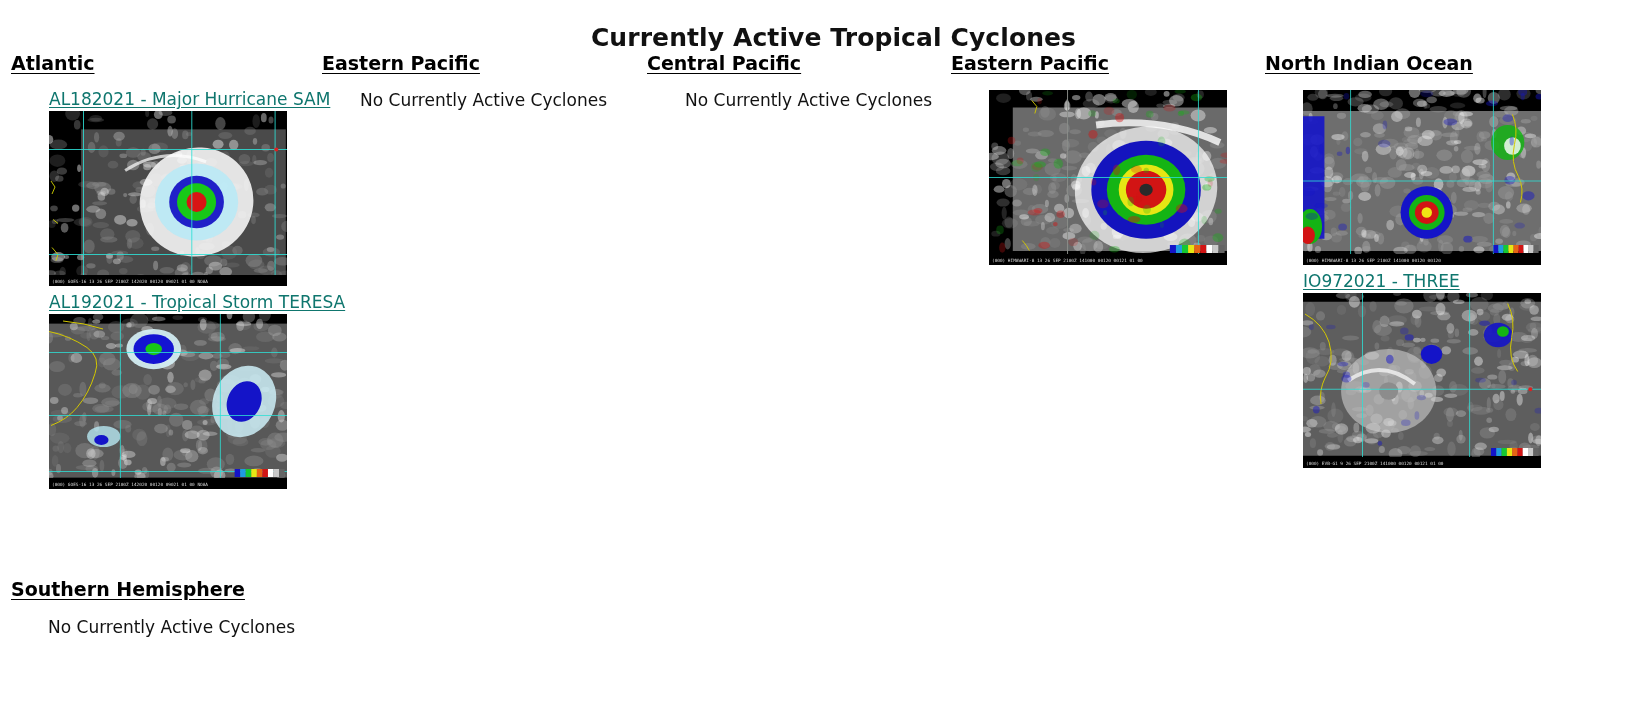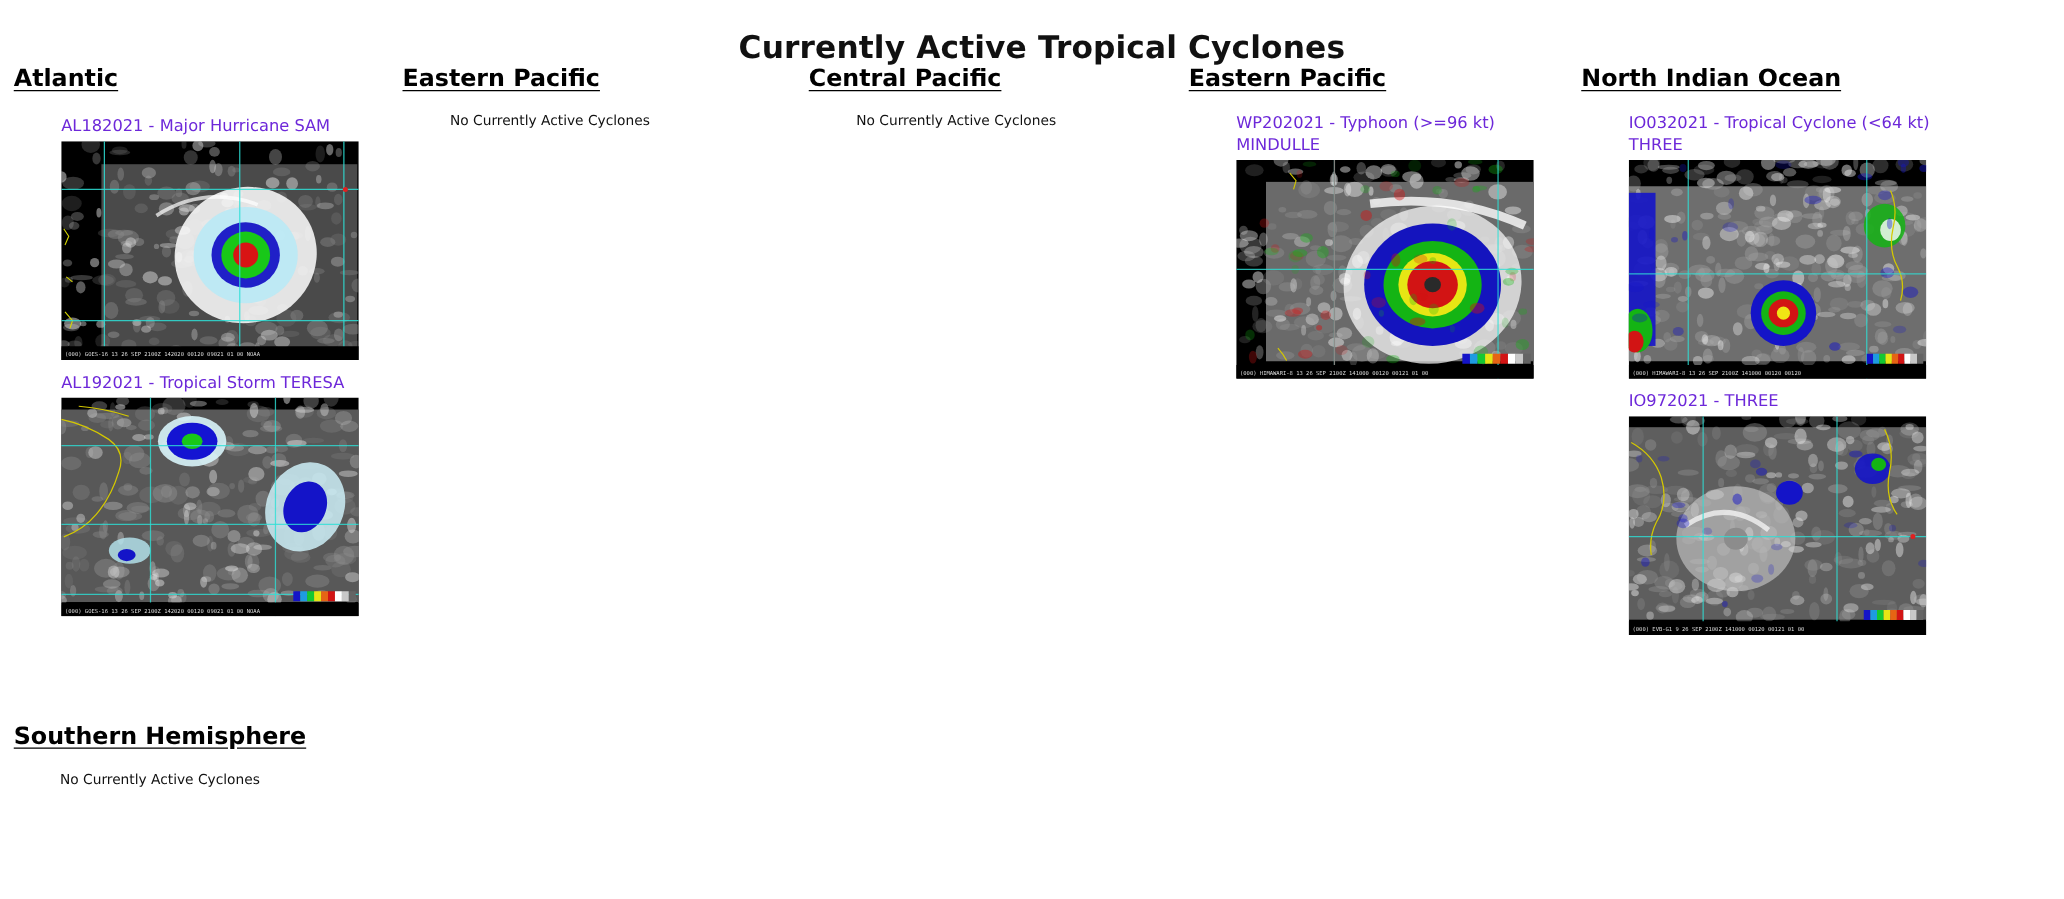--- a/index.html
+++ b/index.html
@@ -46,30 +46,31 @@
     white-space: nowrap;
     display: inline-block;
   }
 
   .basin-body {
     margin-top: 16px;
     padding-left: 38px;
   }
 
   .empty-msg {
-    font-size: 11px;
+    font-size: 17px;
     color: #111111;
     white-space: nowrap;
   }
 
   .storm-entry { margin-bottom: 7px; }
 
   .storm-link {
-    font-size: 13px;
-    color: #6d28d9;
+    font-size: 17px;
+    color: #0f766e;
+    text-decoration: underline;
     text-underline-offset: 2px;
     display: inline-block;
     line-height: 18px;
     cursor: pointer;
   }
   .storm-link.wrapped { width: 258px; }
 
   .thumb-wrap {
     margin-top: 2px;
     display: block;
@@ -581,21 +582,21 @@
             </svg>
           </a></div>
       </div></div>
     <div class="basin-col" style="left: 322px;"><div class="basin-head">Eastern Pacific</div><div class="basin-body">
         <div class="empty-msg">No Currently Active Cyclones</div>
       </div></div>
     <div class="basin-col" style="left: 647px;"><div class="basin-head">Central Pacific</div><div class="basin-body">
         <div class="empty-msg">No Currently Active Cyclones</div>
       </div></div>
     <div class="basin-col" style="left: 951px;"><div class="basin-head">Eastern Pacific</div><div class="basin-body">
-        <div class="storm-entry"><a class="storm-link wrapped">WP202021 - Typhoon (&gt;=96 kt) MINDULLE</a><a class="thumb-wrap">
+        <div class="storm-entry"><a class="thumb-wrap">
             <svg class="thumb" width="238" height="175" viewBox="0 0 238 175" xmlns="http://www.w3.org/2000/svg" shape-rendering="auto">
               <rect width="238" height="175" fill="#000"></rect>
               <rect x="23.8" y="17.5" width="214.20000000000002" height="143.5" fill="#6a6a6a"></rect>
               <ellipse cx="30.3" cy="74.2" rx="8.2" ry="4.7" fill="#999999" opacity="0.35"></ellipse>
               <ellipse cx="81.5" cy="53.3" rx="8.7" ry="4.2" fill="#999999" opacity="0.24"></ellipse>
               <ellipse cx="185.1" cy="132.9" rx="4.9" ry="3.8" fill="#999999" opacity="0.21"></ellipse>
               <ellipse cx="91.4" cy="111.0" rx="8.8" ry="2.1" fill="#999999" opacity="0.37"></ellipse>
               <ellipse cx="180.5" cy="143.0" rx="4.7" ry="4.2" fill="#999999" opacity="0.39"></ellipse>
               <ellipse cx="63.6" cy="79.1" rx="8.1" ry="6.6" fill="#999999" opacity="0.34"></ellipse>
               <ellipse cx="211.3" cy="4.6" rx="3.6" ry="4.1" fill="#999999" opacity="0.25"></ellipse>
@@ -880,21 +881,21 @@
               <rect x="211.2911111111111" y="155" width="6.082222222222223" height="8" fill="#d21414"></rect>
               <rect x="217.37333333333333" y="155" width="6.082222222222223" height="8" fill="#ffffff"></rect>
               <rect x="223.45555555555555" y="155" width="6.082222222222223" height="8" fill="#c8c8c8"></rect>
               <rect x="229.53777777777776" y="155" width="6.082222222222223" height="8" fill="#646464"></rect>
               <rect x="0" y="164" width="238" height="11" fill="#000"></rect>
               <text x="3" y="172" font-family="'DejaVu Sans Mono',monospace" font-size="4.4" fill="#dcdcdc">(000) HIMAWARI-8 13 26 SEP 2100Z 141000 00120 00121 01 00</text>
             </svg>
           </a></div>
       </div></div>
     <div class="basin-col" style="left: 1265px;"><div class="basin-head">North Indian Ocean</div><div class="basin-body">
-        <div class="storm-entry"><a class="storm-link wrapped">IO032021 - Tropical Cyclone (&lt;64 kt) THREE</a><a class="thumb-wrap">
+        <div class="storm-entry"><a class="thumb-wrap">
             <svg class="thumb" width="238" height="175" viewBox="0 0 238 175" xmlns="http://www.w3.org/2000/svg" shape-rendering="auto">
               <rect width="238" height="175" fill="#000"></rect>
               <rect x="0" y="21" width="238" height="140" fill="#6e6e6e"></rect>
               <ellipse cx="205.7" cy="18.3" rx="8.9" ry="2.5" fill="#a6a6a6" opacity="0.43"></ellipse>
               <ellipse cx="63.6" cy="159.2" rx="4.6" ry="3.1" fill="#a6a6a6" opacity="0.26"></ellipse>
               <ellipse cx="142.0" cy="149.7" rx="8.1" ry="4.4" fill="#a6a6a6" opacity="0.29"></ellipse>
               <ellipse cx="210.2" cy="94.3" rx="7.9" ry="2.6" fill="#a6a6a6" opacity="0.42"></ellipse>
               <ellipse cx="103.6" cy="77.5" rx="8.0" ry="3.6" fill="#a6a6a6" opacity="0.36"></ellipse>
               <ellipse cx="74.3" cy="25.5" rx="6.4" ry="4.5" fill="#a6a6a6" opacity="0.21"></ellipse>
               <ellipse cx="230.6" cy="147.6" rx="3.6" ry="3.6" fill="#a6a6a6" opacity="0.23"></ellipse>

